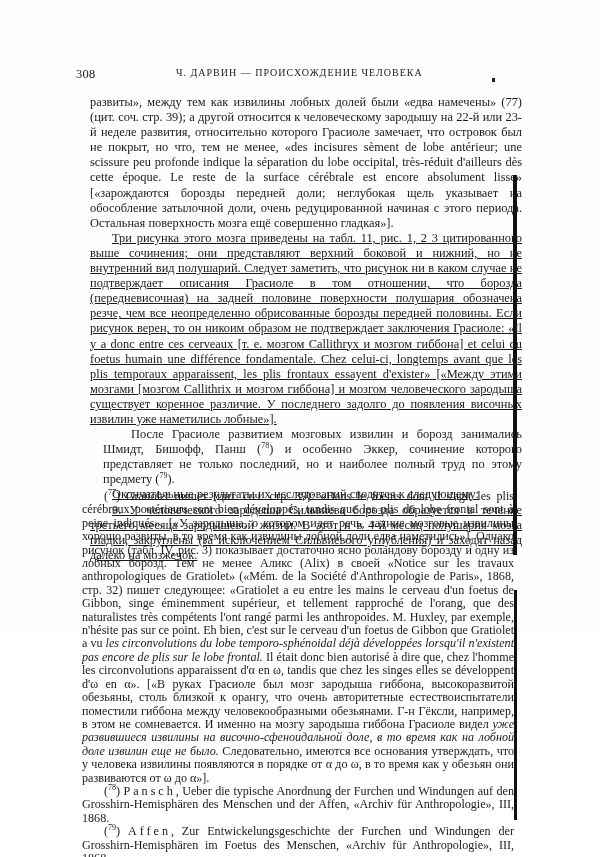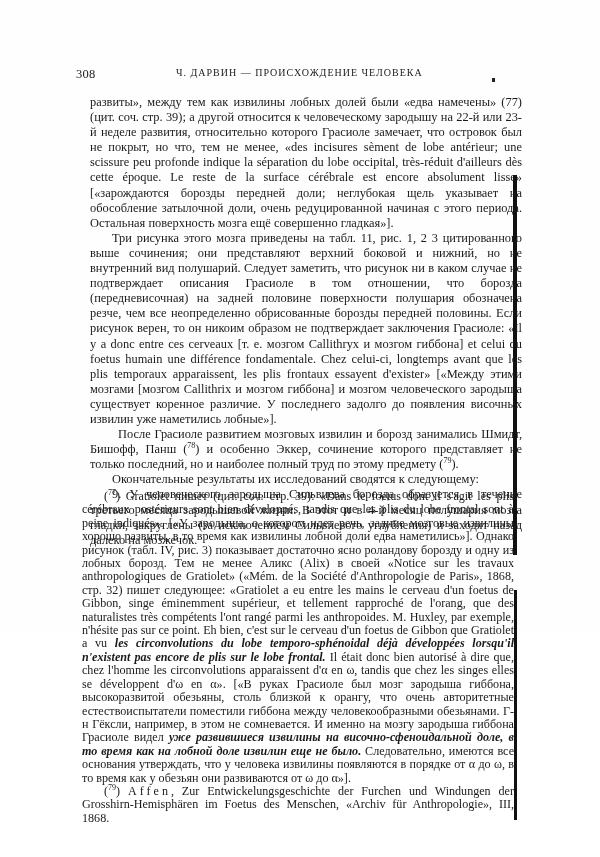--- a/index.html
+++ b/index.html
@@ -7,29 +7,29 @@
          font-family:"Liberation Serif","DejaVu Serif",serif; color:#1a1a1a; }
   .page { position:absolute; left:0; top:0; width:600px; height:632px; background:#fefefe; }
   .header { position:absolute; top:67px; left:76px; width:450px; height:16px;
             font-size:12.5px; letter-spacing:0.3px; }
   .header .num { position:absolute; left:0; top:0; }
   .header .title { position:absolute; left:100px; top:0; letter-spacing:1px; font-size:10px; }
   .dot { position:absolute; left:492px; top:78px; width:3px; height:4px; background:#222; }
   .body { position:absolute; left:90px; top:95px; width:432px; font-size:12.4px; line-height:15.1px;
           text-align:justify; }
   .body p { margin:0; }
-  .body p.ind { text-indent:22px; }
-  .body p.ind1 { text-indent:28px; }
+  .body p.ind { text-indent:22px;text-decoration:underline; }
+  .body p.ind1 { text-indent:28px;margin-left:13px; }
   .fn { position:absolute; left:82px; top:490px; width:432px; font-size:12.1px; line-height:13.4px;
         text-align:justify; }
   .fn p { margin:0; text-indent:22px; }
   sup { font-size:8px; vertical-align:super; line-height:0; }
   .sp { letter-spacing:3px; }
   .edge { position:absolute; left:513px; width:4px; background:#111; }
-  i { font-style:italic;font-weight:bold; }
+  i { font-style:italic; }
 </style>
 </head>
 <body>
 
 <div class="page">
   <div class="header">
     <span class="num">308</span>
     <span class="title">Ч. ДАРВИН — ПРОИСХОЖДЕНИЕ ЧЕЛОВЕКА</span>
   </div>
   <div class="dot"></div>
@@ -40,15 +40,16 @@
   <div class="body">
     <p>развиты», между тем как извилины лобных долей были «едва намечены» (77) (цит. соч. стр. 39); а другой относится к человеческому зародышу на 22-й или 23-й неделе развития, относительно которого Грасиоле замечает, что островок был не покрыт, но что, тем не менее, «des incisures sèment de lobe antérieur; une scissure peu profonde indique la séparation du lobe occipital, très-réduit d'ailleurs dès cette époque. Le reste de la surface cérébrale est encore absolument lisse» [«зарождаются борозды передней доли; неглубокая щель указывает на обособление затылочной доли, очень редуцированной начиная с этого периода. Остальная поверхность мозга ещё совершенно гладкая»].</p>
     <p class="ind">Три рисунка этого мозга приведены на табл. 11, рис. 1, 2 3 цитированного выше сочинения; они представляют верхний боковой и нижний, но не внутренний вид полушарий. Следует заметить, что рисунок ни в каком случае не подтверждает описания Грасиоле в том отношении, что борозда (передневисочная) на задней половине поверхности полушария обозначена резче, чем все неопределенно обрисованные борозды передней половины. Если рисунок верен, то он никоим образом не подтверждает заключения Грасиоле: «Il y a donc entre ces cerveaux [т. е. мозгом Callithryx и мозгом гиббона] et celui du foetus humain une différence fondamentale. Chez celui-ci, longtemps avant que les plis temporaux apparaissent, les plis frontaux essayent d'exister» [«Между этими мозгами [мозгом Callithrix и мозгом гиббона] и мозгом человеческого зародыша существует коренное различие. У последнего задолго до появления височных извилин уже наметились лобные»].</p>
     <p class="ind1"><span>После Грасиоле развитием мозговых извилин и борозд занимались Шмидт, Бишофф, Панш (</span><sup>78</sup><span>) и особенно Эккер, сочинение которого представляет не только последний, но и наиболее полный труд по этому предмету (</span><sup>79</sup><span>).</span></p>
     <p class="ind">Окончательные результаты их исследований сводятся к следующему:</p>
     <p class="ind">9. У человеческого зародыша Сильвиева борозда образуется в течение третьего месяца зародышевой жизни. В этот и в 4-й месяц полушария мозга гладки, закруглены (за исключением Сильвиевого углубления) и заходят назад далеко на мозжечок.</p>
   </div>
 
   <div class="fn">
     <p>(<sup>77</sup><span>) Gratiolet пишет (цит. соч. стр. 39): «Dans le foetus dont il s'agit les plis cérébraux postérieurs sont bien développés, tandis que les plis du lobe frontal sont à peine indiqués». [«У зародыша, о котором идет речь, задние мозговые извилины хорошо развиты, в то время как извилины лобной доли едва наметились»]. Однако рисунок (табл. IV, рис. 3) показывает достаточно ясно роландову борозду и одну из лобных борозд. Тем не менее Аликс (Alix) в своей «Notice sur les travaux anthropologiques de Gratiolet» («Mém. de la Société d'Anthropologie de Paris», 1868, стр. 32) пишет следующее: «Gratiolet a eu entre les mains le cerveau d'un foetus de Gibbon, singe éminemment supérieur, et tellement rapproché de l'orang, que des naturalistes très compétents l'ont rangé parmi les anthropoides. M. Huxley, par exemple, n'hésite pas sur ce point. Eh bien, c'est sur le cerveau d'un foetus de Gibbon que Gratiolet a vu </span><i>les circonvolutions du lobe temporo-sphénoidal déjà développées lorsqu'il n'existent pas encore de plis sur le lobe frontal.</i><span> Il était donc bien autorisé à dire que, chez l'homme les circonvolutions apparaissent d'α en ω, tandis que chez les singes elles se développent d'ω en α». [«В руках Грасиоле был мозг зародыша гиббона, высокоразвитой обезьяны, столь близкой к орангу, что очень авторитетные естествоиспытатели поместили гиббона между человекообразными обезьянами. Г-н Гёксли, например, в этом не сомневается. И именно на мозгу зародыша гиббона Грасиоле видел </span><i>уже развившиеся извилины на височно-сфеноидальной доле, в то время как на лобной доле извилин еще не было.</i><span> Следовательно, имеются все основания утверждать, что у человека извилины появляются в порядке от α до ω, в то время как у обезьян они развиваются от ω до α»].</span></p>
+    <p>(<sup>78</sup>) <span class="sp">Pansch</span><span>, Ueber die typische Anordnung der Furchen und Windungen auf den Grosshirn-Hemisphären des Menschen und der Affen, «Archiv für Anthropologie», III, 1868.</span></p>
     <p>(<sup>79</sup>) <span class="sp">Affen</span><span>, Zur Entwickelungsgeschichte der Furchen und Windungen der Grosshirn-Hemisphären im Foetus des Menschen, «Archiv für Anthropologie», III, 1868.</span></p>
   </div>
 </div>
 
 </body></html>

